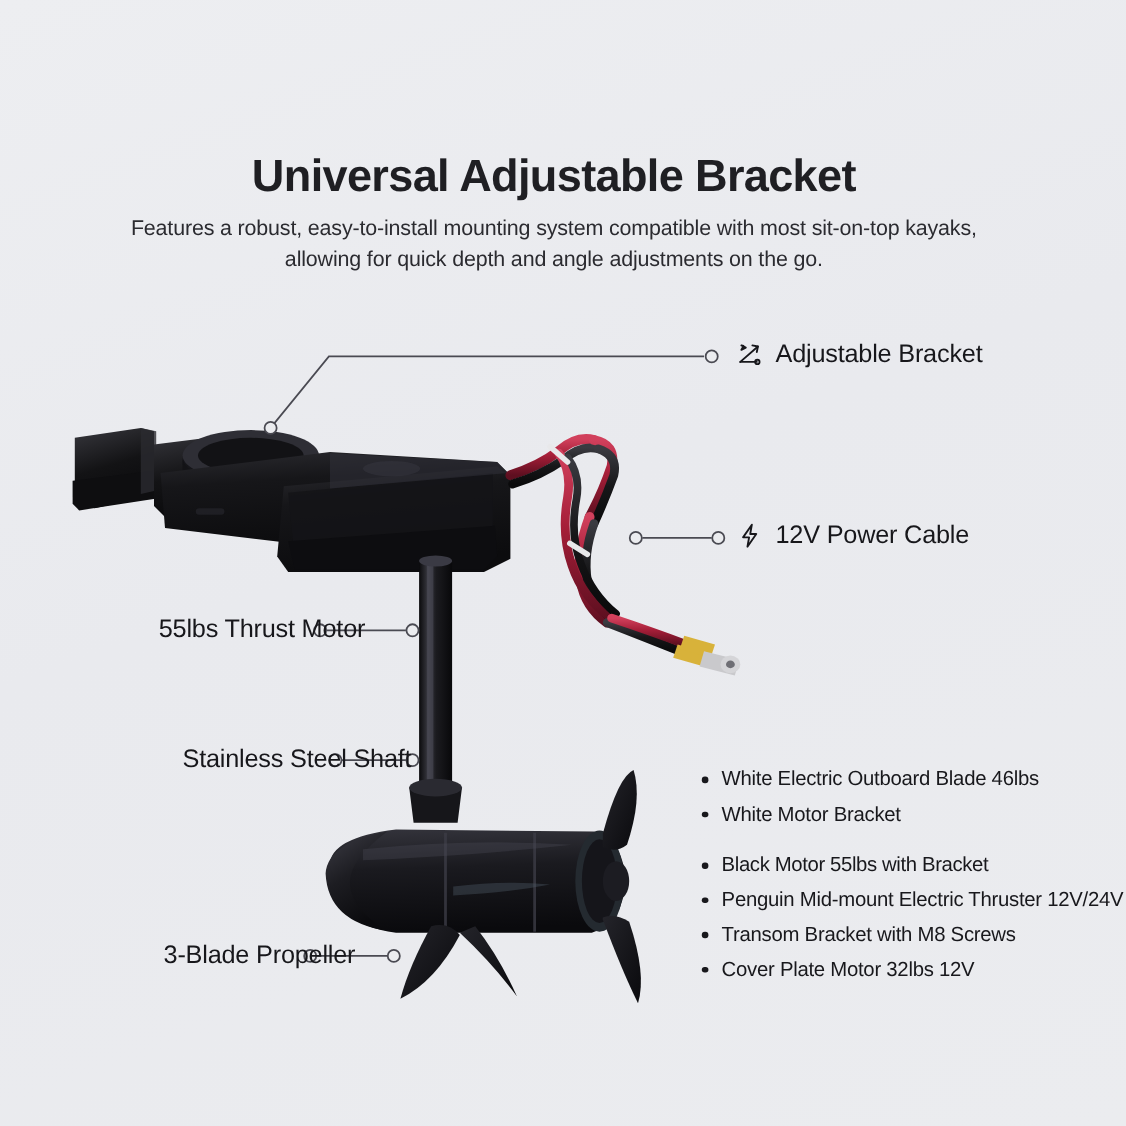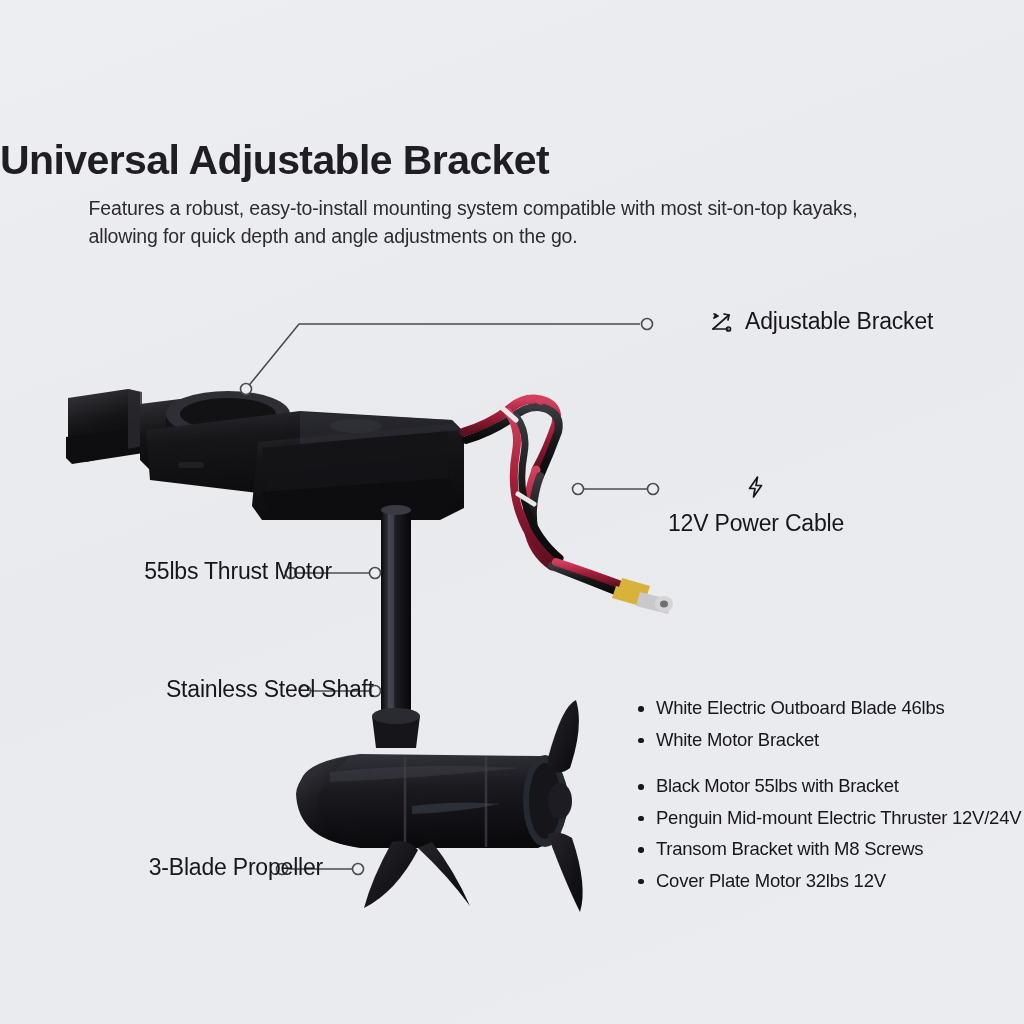--- a/index.html
+++ b/index.html
@@ -19,21 +19,21 @@
     inset: 0;
     background: linear-gradient(160deg, #edeef1 0%, #e9eaee 45%, #ebecef 100%);
   }
 
   
   .header {
     position: absolute;
     left: 0;
     top: 138px;
     width: 1007px;
-    text-align: left;
+    text-align: center;
   }
   .title {
     font-size: 41px;
     font-weight: 700;
     color: #1f1f23;
     letter-spacing: -0.6px;
     line-height: 1.08;
     margin: 0;
   }
   .subtitle {
@@ -277,34 +277,34 @@
       <path d="M311,691 L369,691"></path>
       <circle cx="305" cy="691" r="5.5" fill="#ebecef"></circle>
       <circle cx="375" cy="691" r="5.5" fill="#ebecef"></circle>
 
       <path d="M288,869 L352,869"></path>
       <circle cx="282" cy="869" r="5.5" fill="#ebecef"></circle>
       <circle cx="358" cy="869" r="5.5" fill="#ebecef"></circle>
     </g>
   </svg>
 
-  <div class="callout" style="left:708px; top:308px;">
+  <div class="callout" style="left:668px; top:308px;">
     <span class="ic">
       <svg viewBox="0 0 24 24" width="24" height="24" fill="none" stroke="#17171b" stroke-width="1.7" stroke-linecap="round" stroke-linejoin="round">
         <path d="M3 19 L19 5"></path>
         <path d="M3 19 L18 19"></path>
         <path d="M14 4 L19 5 L18 10"></path>
         <circle cx="18.5" cy="19" r="2"></circle>
         <path d="M4 4 L8 6 L4 8 L6 4.5 Z" fill="#17171b"></path>
       </svg>
     </span>
     <span>Adjustable Bracket</span>
   </div>
 
-  <div class="callout" style="left:668px; top:473px;flex-direction:column;">
+  <div class="callout" style="left:668px; top:473px;">
     <span class="ic">
       <svg viewBox="0 0 24 24" width="24" height="24" fill="none" stroke="#17171b" stroke-width="1.7" stroke-linejoin="round">
         <path d="M13.5 2 L5.5 13.5 L11 13.5 L9.5 22 L17.5 10.5 L12 10.5 Z"></path>
       </svg>
     </span>
     <span>12V Power Cable</span>
   </div>
 
   <div class="callout callout-left" style="left:0px; top:558px; width:284px;">
     <span>55lbs Thrust Motor</span>

